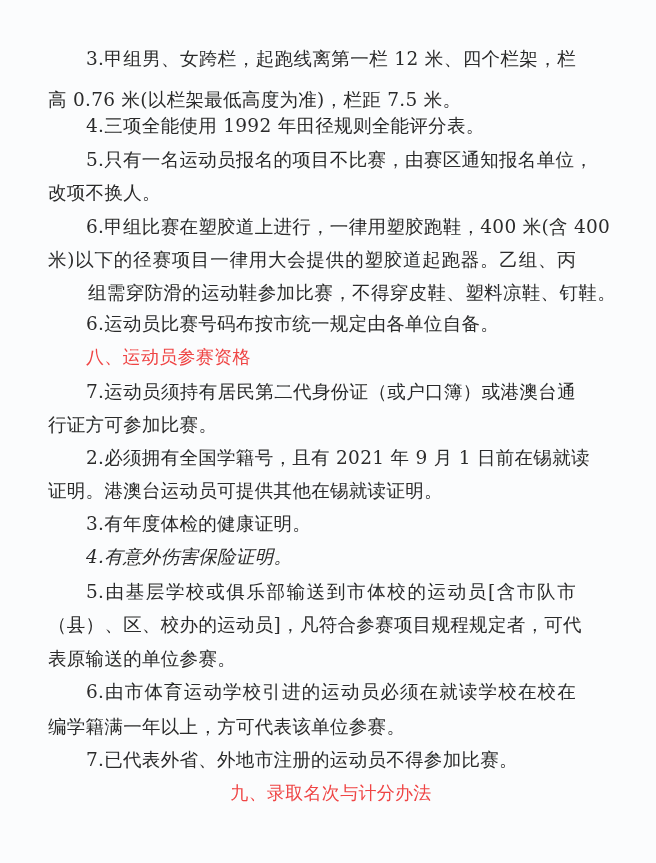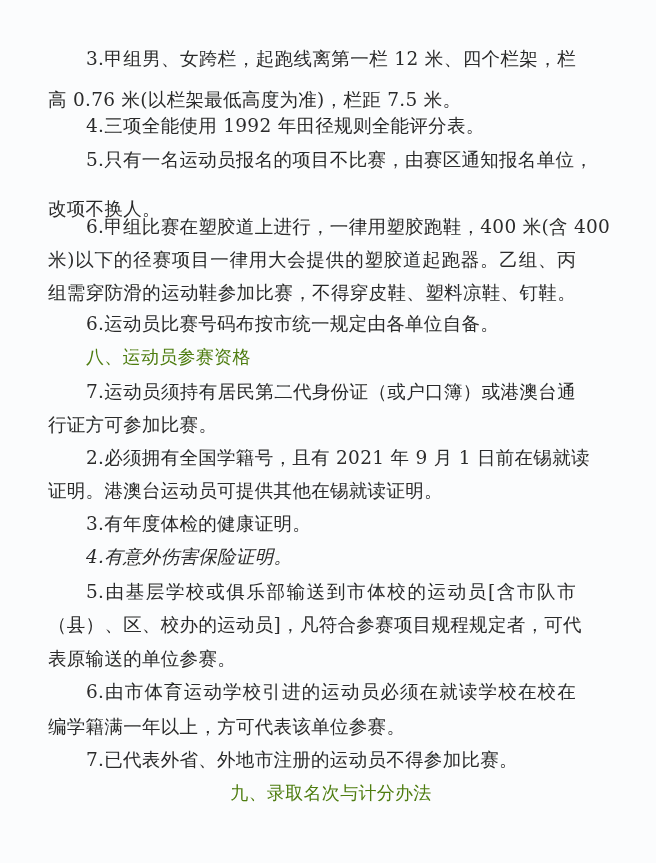--- a/index.html
+++ b/index.html
@@ -16,36 +16,36 @@
     width: 528px;
     font-size: 18.5px;
     line-height: 24px;
     white-space: nowrap;
     letter-spacing: 0.3px;
   }
   .indent { left: 86px; width: 490px; }
   .heading {
     font-family: "DejaVu Sans", "Liberation Sans", sans-serif;
     font-size: 18px;
-    color: #4d7c0f;
+    color: #ef4444;
   }
   .just { text-align: justify; text-align-last: justify; }
 </style>
 </head>
 <body>
 
 <div class="page" id="page">
     <div class="line indent just" style="top: 47px;">3.甲组男、女跨栏，起跑线离第一栏 12 米、四个栏架，栏</div>
     <div class="line" style="top: 88px;">高 0.76 米(以栏架最低高度为准)，栏距 7.5 米。</div>
     <div class="line indent" style="top: 114px;">4.三项全能使用 1992 年田径规则全能评分表。</div>
     <div class="line indent just" style="top: 148px;">5.只有一名运动员报名的项目不比赛，由赛区通知报名单位，</div>
-    <div class="line" style="top: 181px; margin-top: 16px;">改项不换人。</div>
+    <div class="line" style="top: 181px;">改项不换人。</div>
     <div class="line indent just" style="top: 215px;">6.甲组比赛在塑胶道上进行，一律用塑胶跑鞋，400 米(含 400</div>
     <div class="line just" style="top: 248px;">米)以下的径赛项目一律用大会提供的塑胶道起跑器。乙组、丙</div>
-    <div class="line just" style="top: 281px;">组需穿防滑的运动鞋参加比赛，不得穿皮鞋、塑料凉鞋、钉鞋。</div>
+    <div class="line just" style="top: 281px; margin-left: 40px;">组需穿防滑的运动鞋参加比赛，不得穿皮鞋、塑料凉鞋、钉鞋。</div>
     <div class="line indent" style="top: 312px;">6.运动员比赛号码布按市统一规定由各单位自备。</div>
     <div class="line indent heading" style="top: 345px;">八、运动员参赛资格</div>
     <div class="line indent just" style="top: 380px;">7.运动员须持有居民第二代身份证（或户口簿）或港澳台通</div>
     <div class="line" style="top: 413px;">行证方可参加比赛。</div>
     <div class="line indent just" style="top: 446px;">2.必须拥有全国学籍号，且有 2021 年 9 月 1 日前在锡就读</div>
     <div class="line" style="top: 479px;">证明。港澳台运动员可提供其他在锡就读证明。</div>
     <div class="line indent" style="top: 512px;">3.有年度体检的健康证明。</div>
     <div class="line indent" style="top: 545px; font-style: italic;">4.有意外伤害保险证明。</div>
     <div class="line indent just" style="top: 580px;">5.由基层学校或俱乐部输送到市体校的运动员[含市队市</div>
     <div class="line just" style="top: 613px;">（县）、区、校办的运动员]，凡符合参赛项目规程规定者，可代</div>

